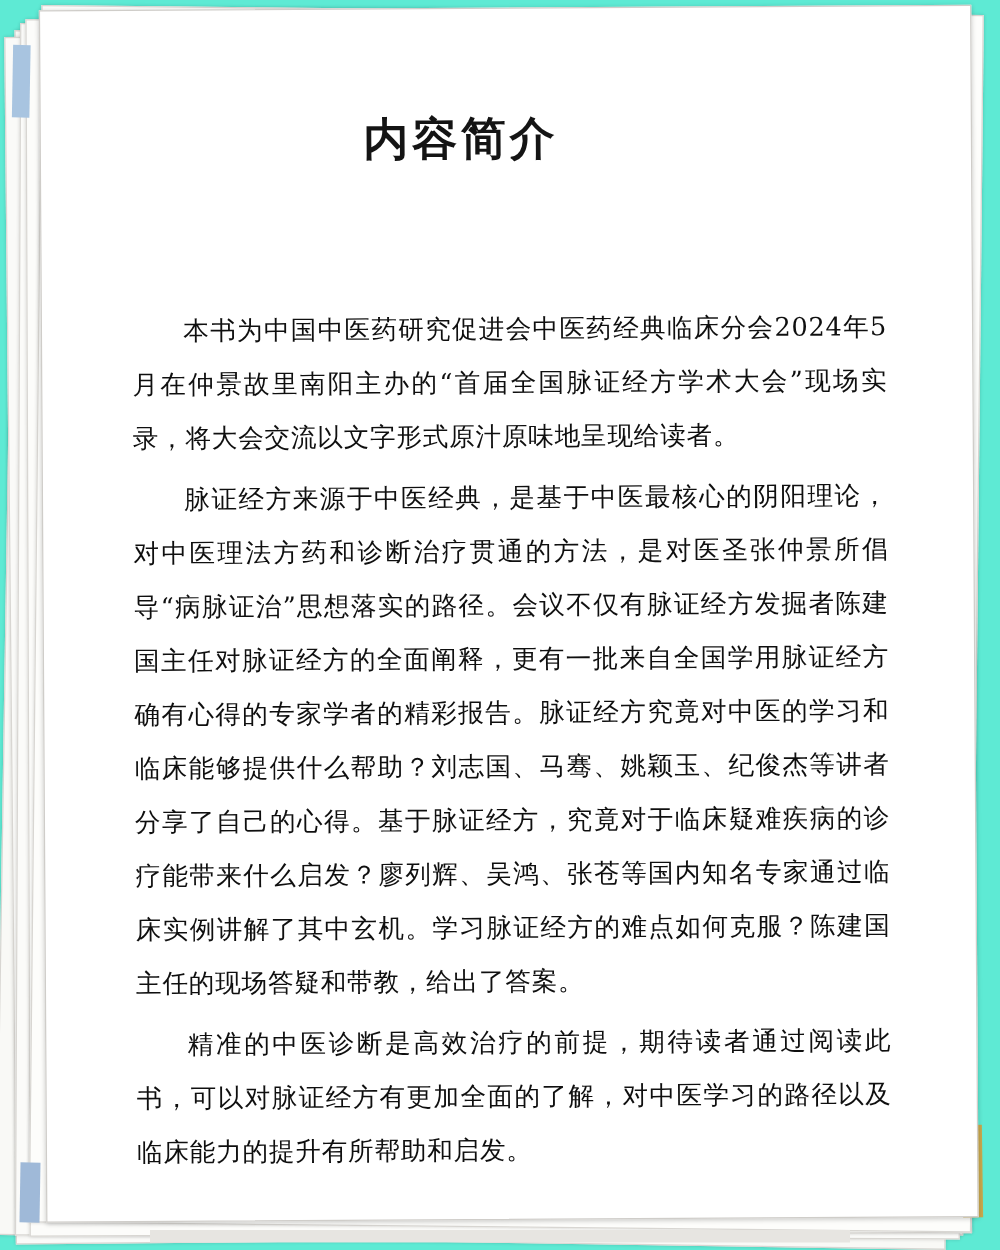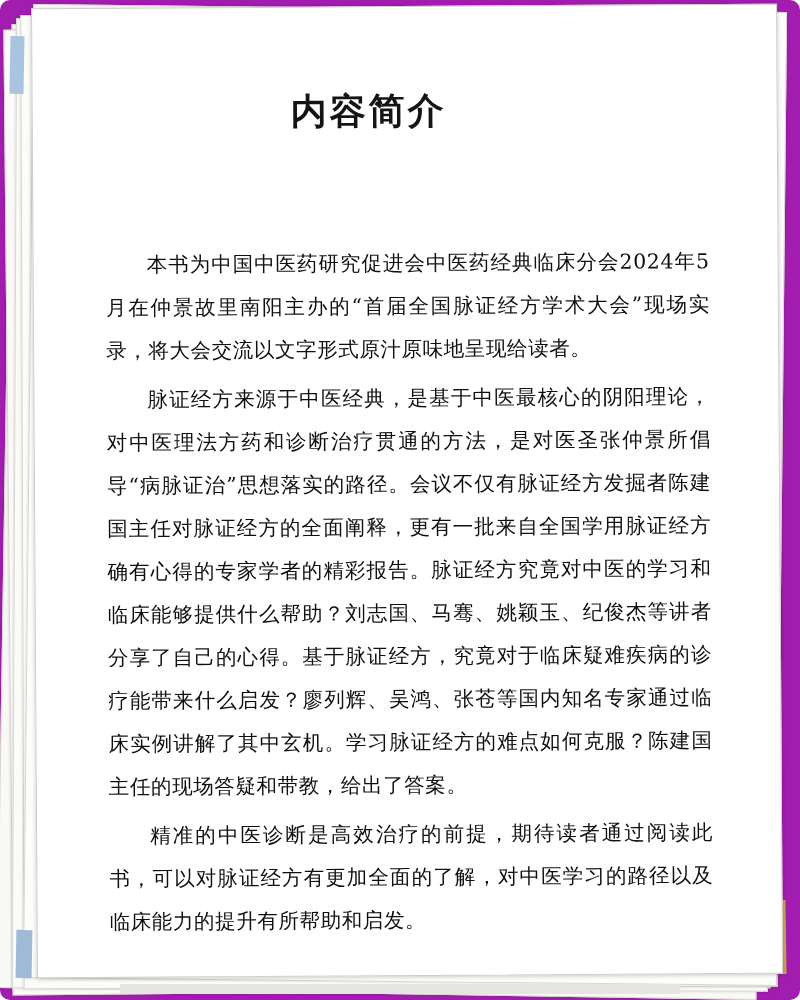--- a/index.html
+++ b/index.html
@@ -11,23 +11,22 @@
     width: 800px;
     height: 1000px;
     overflow: hidden;
     font-family: "DejaVu Serif", "Liberation Serif", serif;
   }
 
   #stage {
     position: relative;
     width: 800px;
     height: 1000px;
-    background: #a21caf;
+    background: #5eead4;
     overflow: hidden;
-    border-radius: 10px;
   }
 
   
   .sheet {
     position: absolute;
     background: #ffffff;
     border: 1px solid #d8d6d2;
     box-shadow: 0 0 3px rgba(0,0,0,0.18);
   }
 

